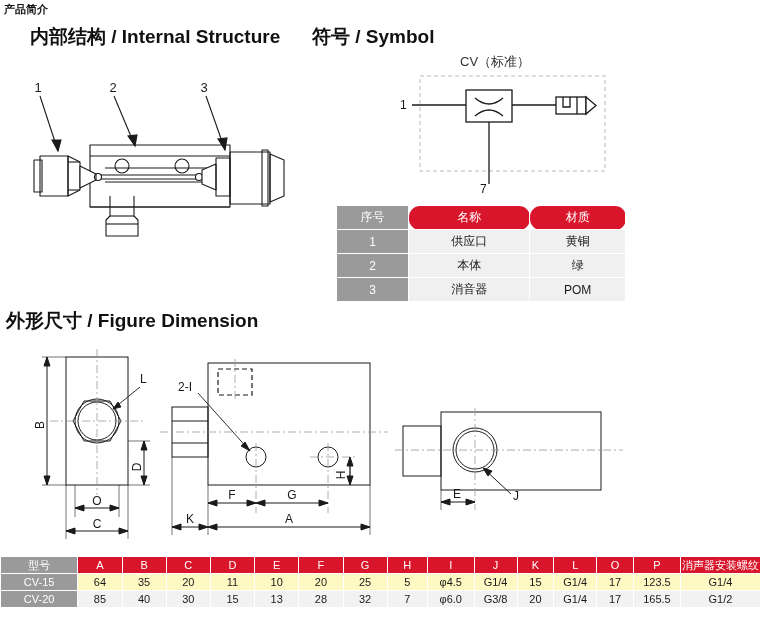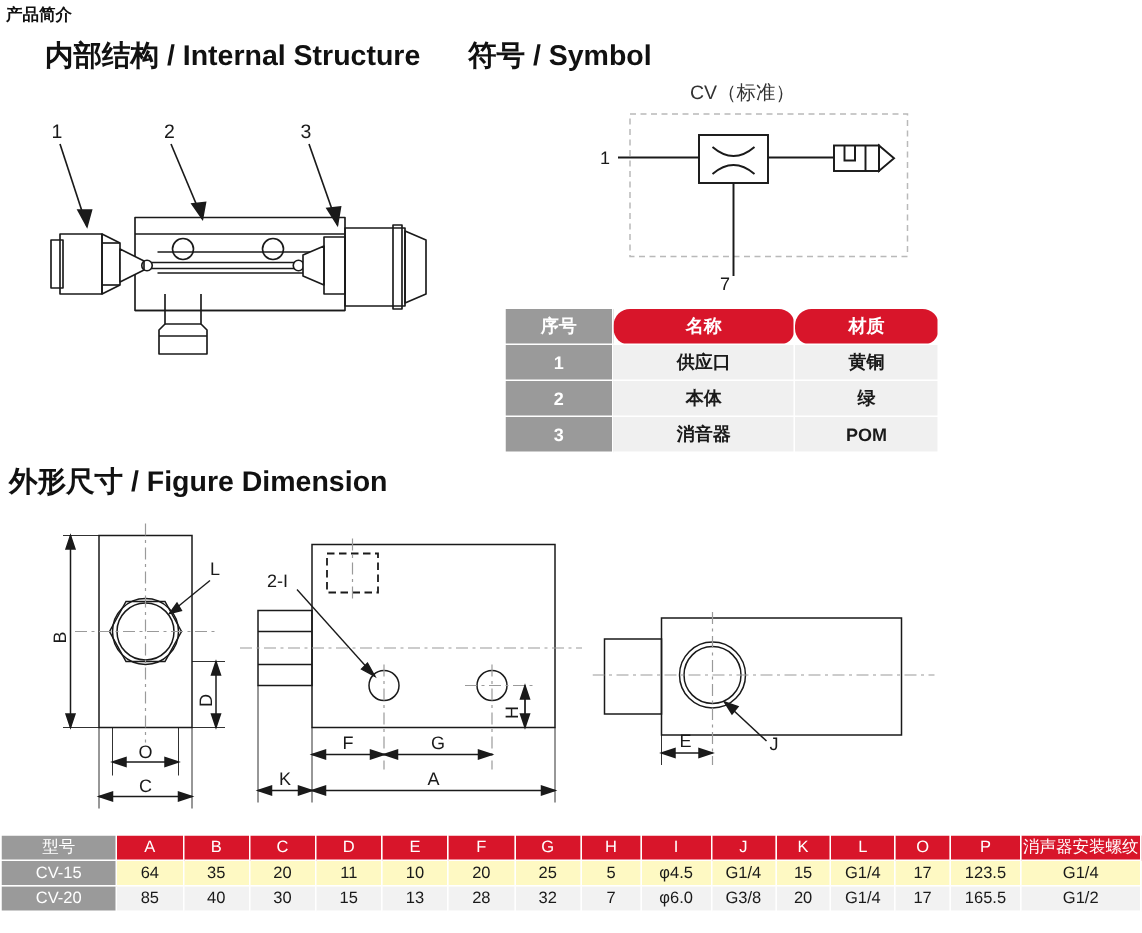--- a/index.html
+++ b/index.html
@@ -38,21 +38,21 @@
   #parts-table {
     position: absolute; left: 336px; top: 205px;
     width: 290px;
     font-size: 12px;
   }
   #parts-table td, #parts-table th {
     border: 1px solid #ffffff;
     text-align: center;
     height: 24px;
     padding: 0 2px;
-    font-weight: bold;
+    font-weight: normal;
   }
   #parts-table .hd-no  { background:#9a9a9a; color:#ffffff; font-size:12px; width:72px;}
   #parts-table .hd-red { background:#d8152a; color:#ffffff; font-size:12px;border-radius:11px; }
   #parts-table .idx    { background:#9a9a9a; color:#ffffff; }
   #parts-table .c1     { background:#f0f0f0; color:#1a1a1a;margin-top:12px; }
   #parts-table .c2     { background:#f0f0f0; color:#1a1a1a; }
 
   
   #dim-table {
     position: absolute; left: 0px; top: 556px;

